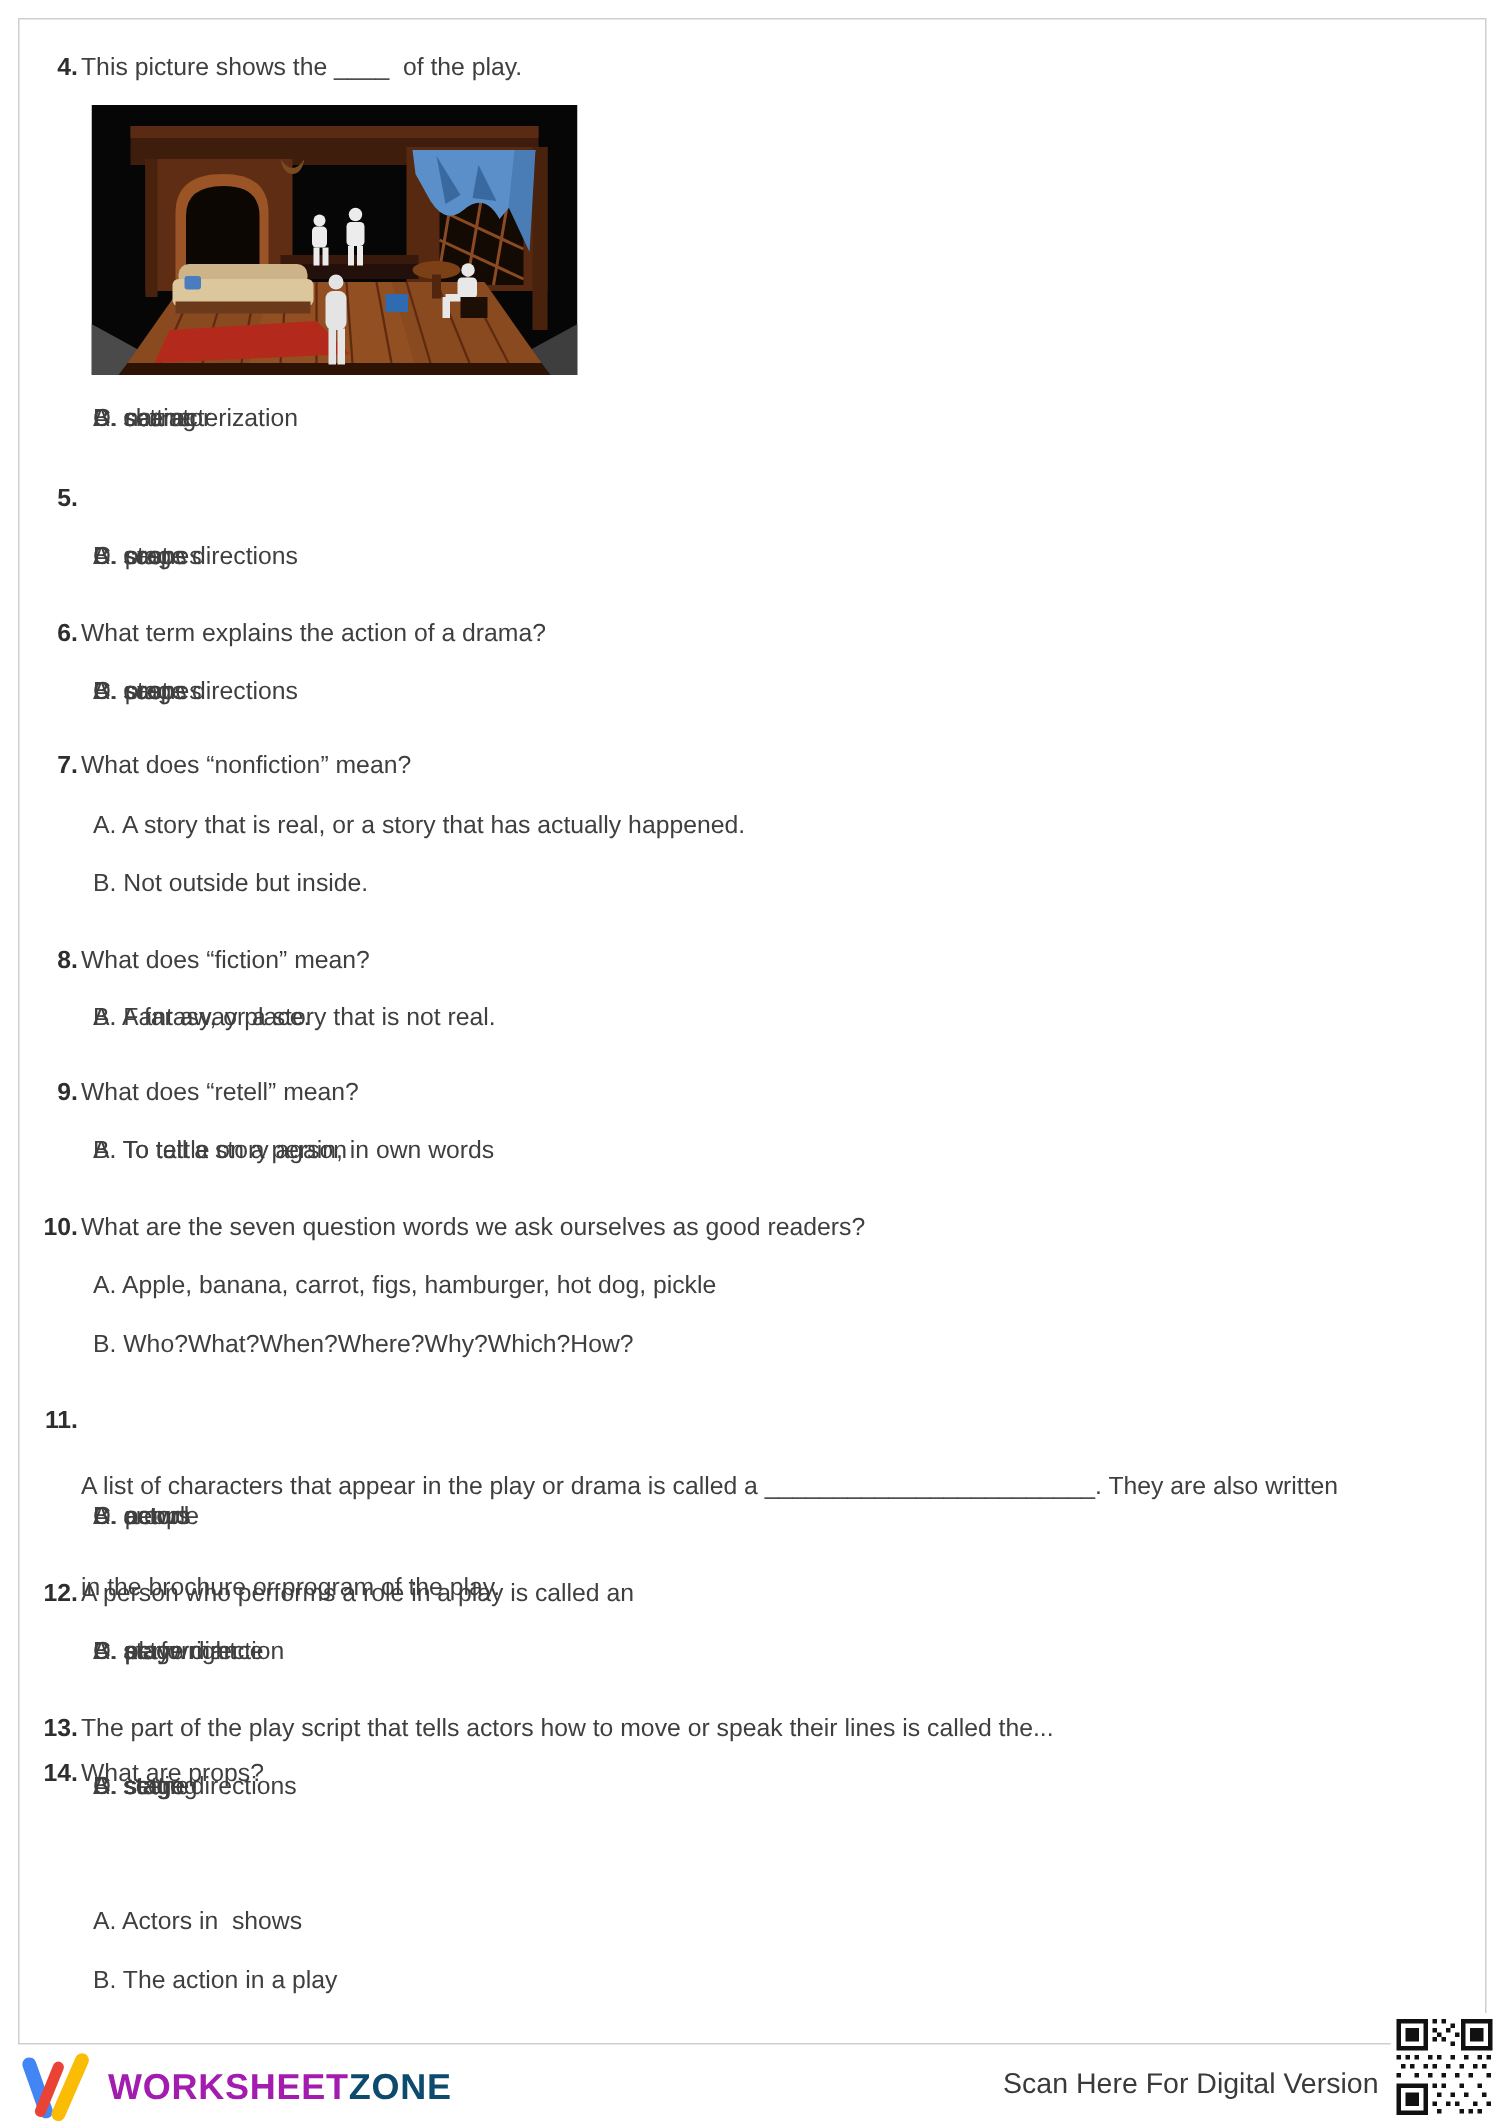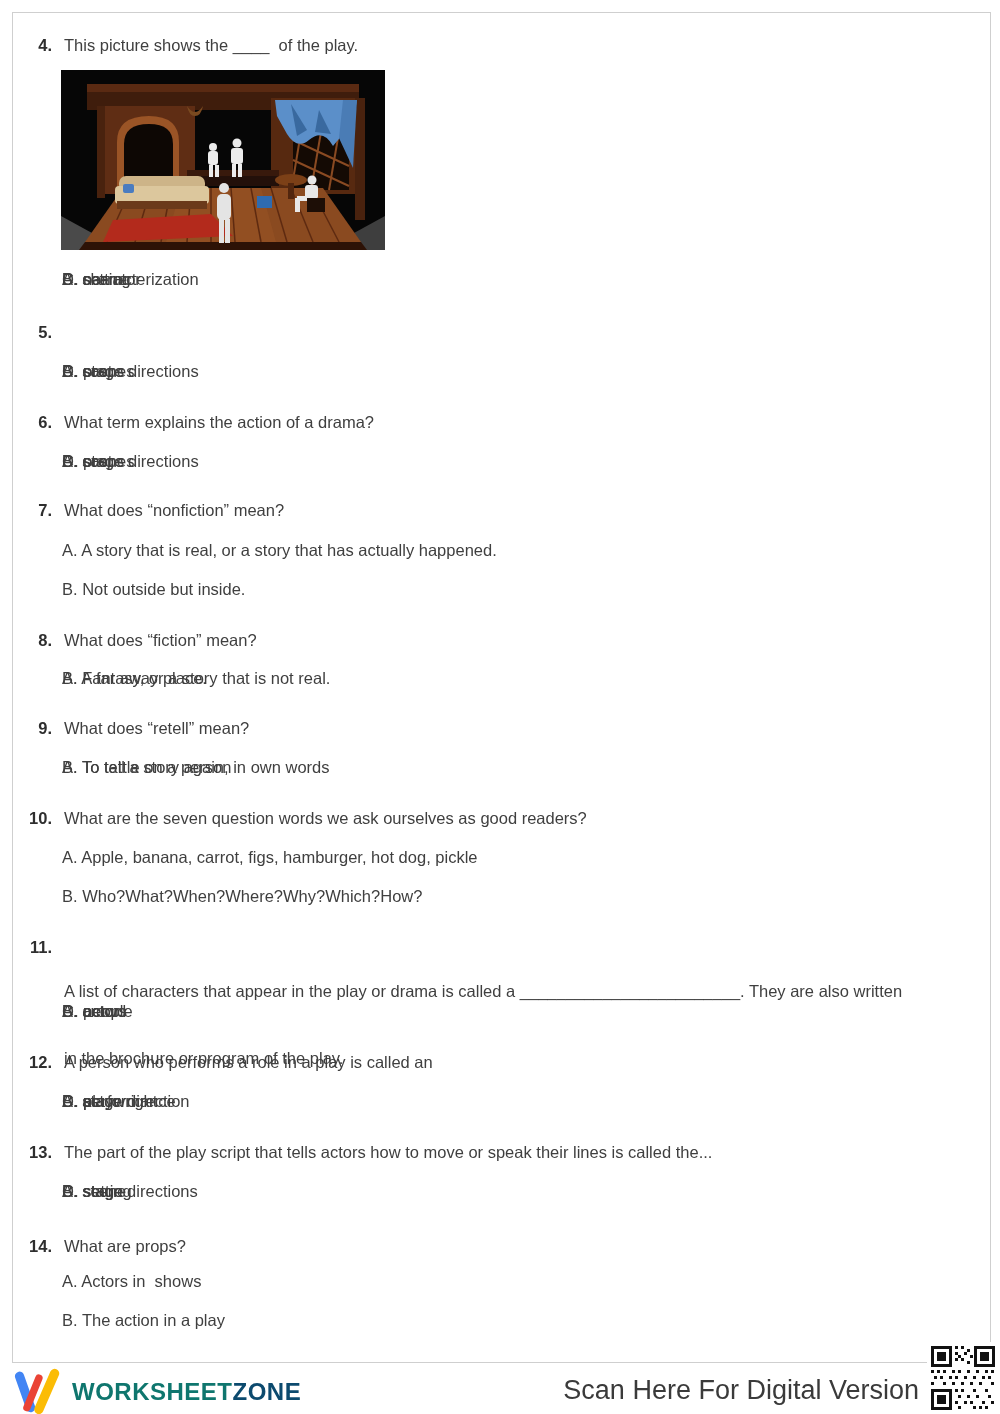--- a/index.html
+++ b/index.html
@@ -4,31 +4,31 @@
 <style>
   html,body{margin:0;padding:0;}
   body{
     width:1000px;height:1414px;position:relative;background:#ffffff;
     font-family:"Liberation Sans",sans-serif;color:#3f3f3f;font-size:16.5px;
     overflow:hidden;
   }
   .border-box{position:absolute;left:12px;top:12px;width:977px;height:1349px;border:1px solid #cfcfcf;background:#fff;}
   .qline{position:absolute;left:0;width:978px;display:flex;white-space:pre-wrap;line-height:21px;}
   .qline .num{width:52px;text-align:right;font-weight:700;color:#2e2e2e;flex:none;}
-  .qline .txt{margin-left:12px;}
+  .qline .txt{margin-left:2px;}
   .qline .txt .tline{line-height:25px;}
   .optrow{position:absolute;left:62px;width:920px;height:22px;}
   .optrow .opt{position:absolute;top:0;white-space:pre;color:#3f3f3f;}
   .c1{left:0}.c2{left:222}.c3{left:447}.c4{left:668}
   .stage{position:absolute;left:61px;top:70px;}
   .footer-logo{position:absolute;left:14px;top:1368px;width:48px;height:46px;}
   .brand{position:absolute;left:72px;top:1378px;font-size:24px;font-weight:700;letter-spacing:.5px;line-height:28px;}
-  .brand .first{color:#0f766e;text-align:center;}
+  .brand .first{color:#a21caf;text-align:center;}
   .brand .second{color:#0c4a6e;}
-  .scan-text{position:absolute;right:81px;top:1375px;font-size:27px;color:#3a3a3a;line-height:30px;}
+  .scan-text{position:absolute;right:81px;top:1375px;font-size:19px;color:#3a3a3a;line-height:30px;}
   .qr{position:absolute;left:927px;top:1342px;}
 </style>
 </head>
 <body>
 
 <div class="border-box"></div>
 
 <div class="qline" style="top:35px">
   <span class="num">4.</span>
   <span class="txt">This picture shows the ____  of the play.</span>
@@ -220,21 +220,21 @@
   <span class="num">13.</span>
   <span class="txt">The part of the play script that tells actors how to move or speak their lines is called the...</span>
 </div>
 <div class="optrow" style="top:1182px">
   <span class="opt c1">A. stage directions</span>
   <span class="opt c2">B. scene</span>
   <span class="opt c3">C. setting</span>
   <span class="opt c4">D. stage</span>
 </div>
 
-<div class="qline" style="top:1236px">
+<div class="qline" style="top:1172px">
   <span class="num">14.</span>
   <span class="txt">What are props?</span>
 </div>
 <div class="optrow" style="top:1272px">
   <span class="opt c1">A. Actors in  shows</span>
 </div>
 <div class="optrow" style="top:1311px">
   <span class="opt c1">B. The action in a play</span>
 </div>
 

